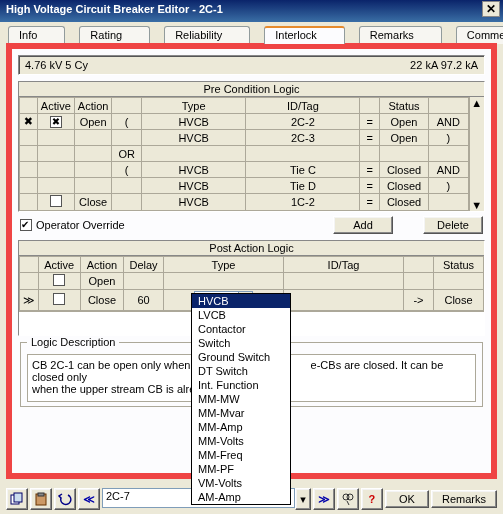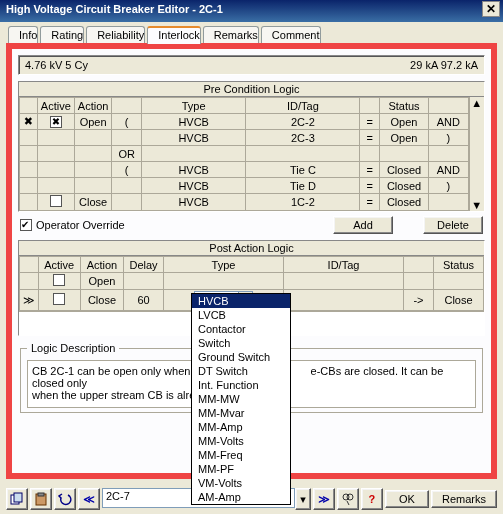--- a/index.html
+++ b/index.html
@@ -19,22 +19,22 @@
   .titlebar .title { flex: 1; }
   .titlebar .close { 
     width: 18px; height: 16px; background: #ece9d8; border: 1px solid #888;
     display: flex; align-items: center; justify-content: center; color: black;
     font-size: 12px; font-weight: bold; cursor: pointer;
   }
   .tabs { 
     display: flex; padding: 4px 8px 0 8px; margin-bottom: -1px;
   }
   .tab {
-    padding: 2px 0 3px 10px; border: 1px solid #919b9c; 
-    border-bottom: none; background: #f7f6f2; margin-right: 2px;
+    padding: 2px 27px 3px 10px; border: 1px solid #919b9c; 
+    border-bottom: none; background: #f7f6f2; margin-right: 14px;
     border-radius: 3px 3px 0 0; cursor: pointer; position: relative;
   }
   .tab.active { background: #fcfcfe; border-top: 2px solid #e68b2c; padding-top:1px; z-index: 2; }
   .panel {
     margin: 0 6px 6px 6px; border: 6px solid #ef4444;
     background: #fcfcfe; padding: 6px;
   }
   .sunken {
     border: 1px solid #888; border-right-color:#fff; border-bottom-color:#fff;
     box-shadow: inset 1px 1px 0 #555; padding: 3px 6px; background:#ece9d8;
@@ -81,21 +81,21 @@
   .combo {
     display:inline-flex; align-items:center; background:white; border:1px solid #7f9db9;
     height:18px;
   }
   .combo .cbin { padding:0 2px; }
   .combo .cbbtn { width:14px; height:16px; background:#ece9d8; border-left:1px solid #7f9db9; text-align:center; font-size:9px; line-height:16px;}
   .desc {
     border:1px solid #aca899; background:white; padding:4px; height:48px;
     margin-top:2px;
   }
-  fieldset { border:1px solid #aca899; padding:4px 6px; margin-top:6px;}
+  fieldset { border:1px solid #aca899; padding:4px 6px; }
   legend { padding:0 4px;}
   .bottombar { 
     position:absolute; bottom:4px; left:6px; right:6px; 
     display:flex; align-items:center; gap:2px;
   }
   .navcombo { flex:1; display:flex; }
   .navcombo .cbwrap { flex:1; background:white; border:1px solid #7f9db9; height:20px; padding:1px 3px;}
   svg { display:block; }
 </style>
 </head>
@@ -111,21 +111,21 @@
   <div class="tab">Rating</div>
   <div class="tab">Reliability</div>
   <div class="tab active">Interlock</div>
   <div class="tab">Remarks</div>
   <div class="tab">Comment</div>
 </div>
 
 <div class="panel" style="height:436px; position:relative;">
   <div class="sunken">
     <span>4.76 kV  5 Cy</span>
-    <span>29 kA   97.2 kA</span>
+    <span>22 kA   97.2 kA</span>
   </div>
 
   <div class="group">
     <div class="ghdr">Pre Condition Logic</div>
     <div style="display:flex;">
       <table class="grid">
         <tbody>
             <tr>
           <th class="rowhdr"></th>
           <th>Active</th>

